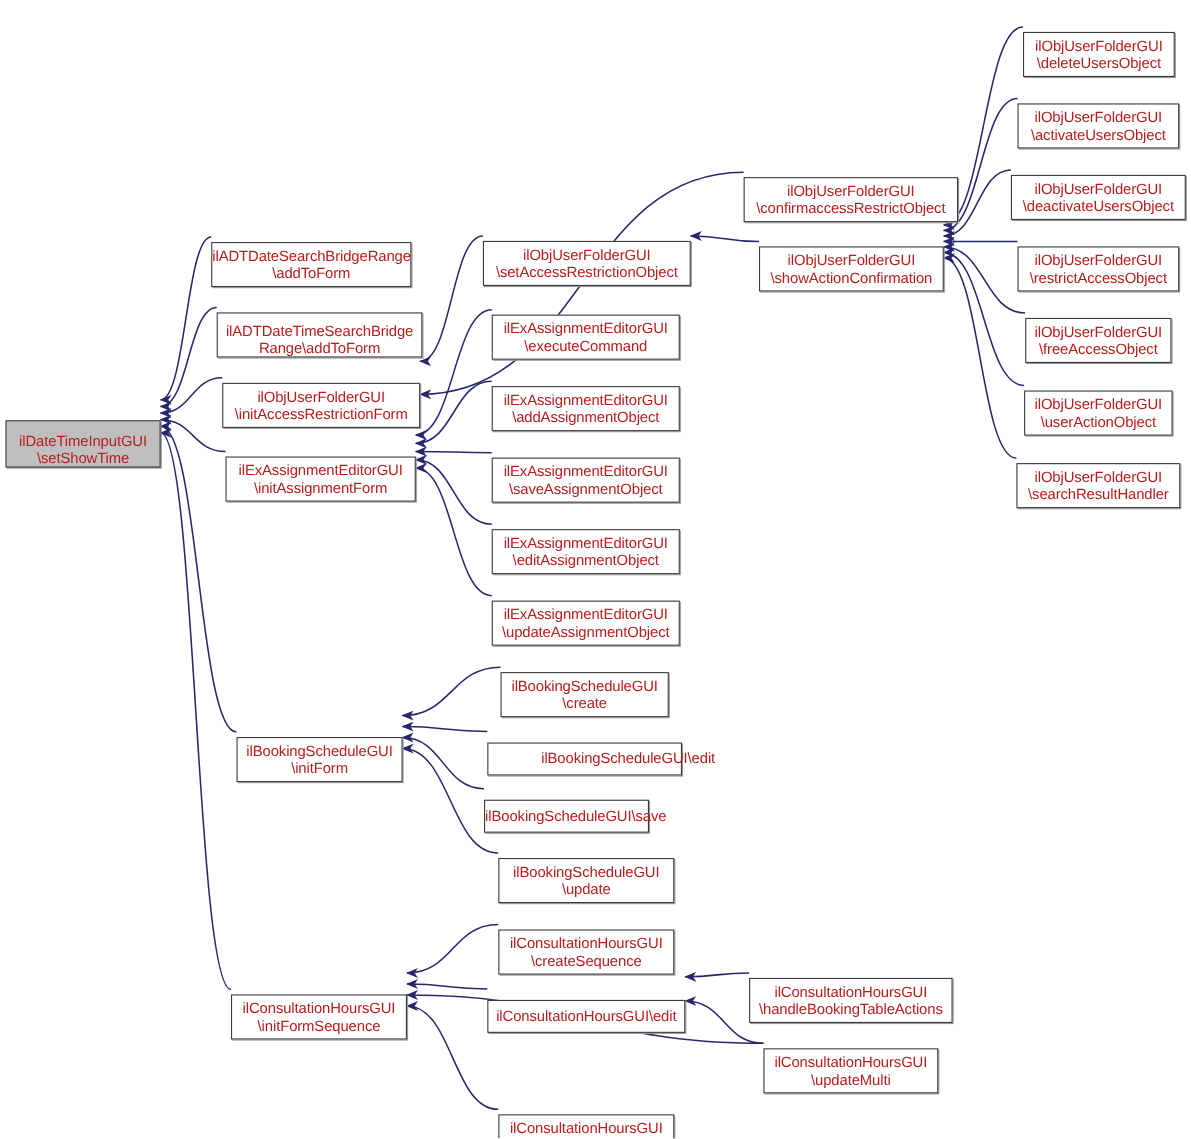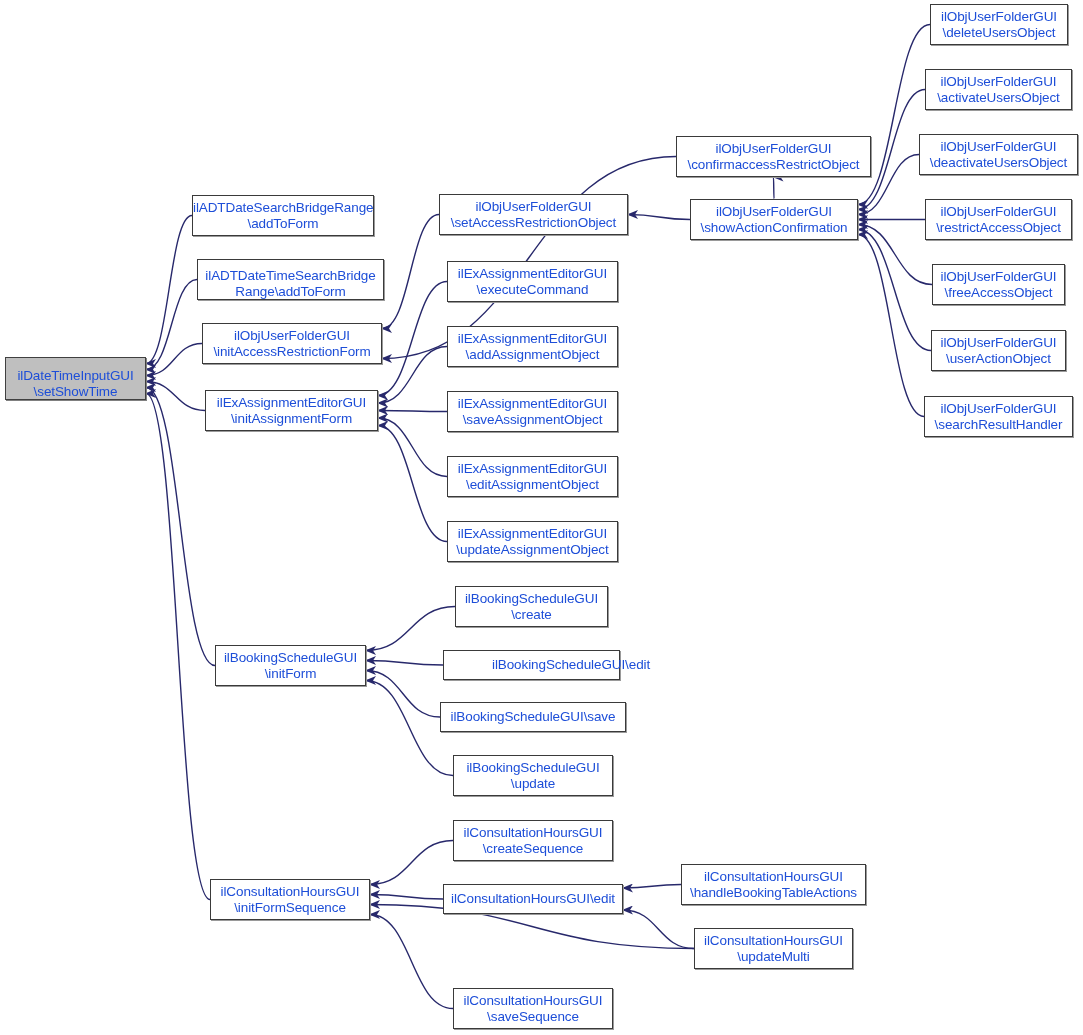--- a/index.html
+++ b/index.html
@@ -21,29 +21,30 @@
     top: 0;
     width: 1083px;
     height: 1035px;
     pointer-events: none;
   }
   .node {
     position: absolute;
     box-sizing: border-box;
     border: 1px solid #000000;
     background: #ffffff;
-    color: #1d4ed8;
+    color: #b91c1c;
     font-size: 13.5px;
     line-height: 15.5px;
     text-align: center;
     display: flex;
     align-items: center;
     justify-content: center;
     z-index: 2;
     letter-spacing: -0.1px;
+    margin-top: 25px;
   }
   .node .lbl {
     display: block;
     width: 100%;
     white-space: pre-line;
   }
   .node.current {
     background: #bfbfbf;
     border: 1px solid #404040;
     box-shadow: 1px 1px 0 #808080;
@@ -183,21 +184,21 @@
         <span class="lbl">ilBookingScheduleGUI
 \initForm</span>
       </div>
       <div class="node shadow" style="left: 455px; top: 586px; width: 153px; height: 41px;">
         <span class="lbl">ilBookingScheduleGUI
 \create</span>
       </div>
       <div class="node shadow" style="left: 443px; top: 650px; width: 177px; height: 30px; padding-left: 48px;">
         <span class="lbl">ilBookingScheduleGUI\edit</span>
       </div>
-      <div class="node shadow" style="left: 440px; top: 702px; width: 186px; height: 30px;">
+      <div class="node shadow" style="left: 440px; top: 702px; width: 150px; height: 30px;">
         <span class="lbl">ilBookingScheduleGUI\save</span>
       </div>
       <div class="node shadow" style="left: 453px; top: 755px; width: 160px; height: 41px;">
         <span class="lbl">ilBookingScheduleGUI
 \update</span>
       </div>
       <div class="node shadow" style="left: 210px; top: 879px; width: 160px; height: 41px;">
         <span class="lbl">ilConsultationHoursGUI
 \initFormSequence</span>
       </div>

